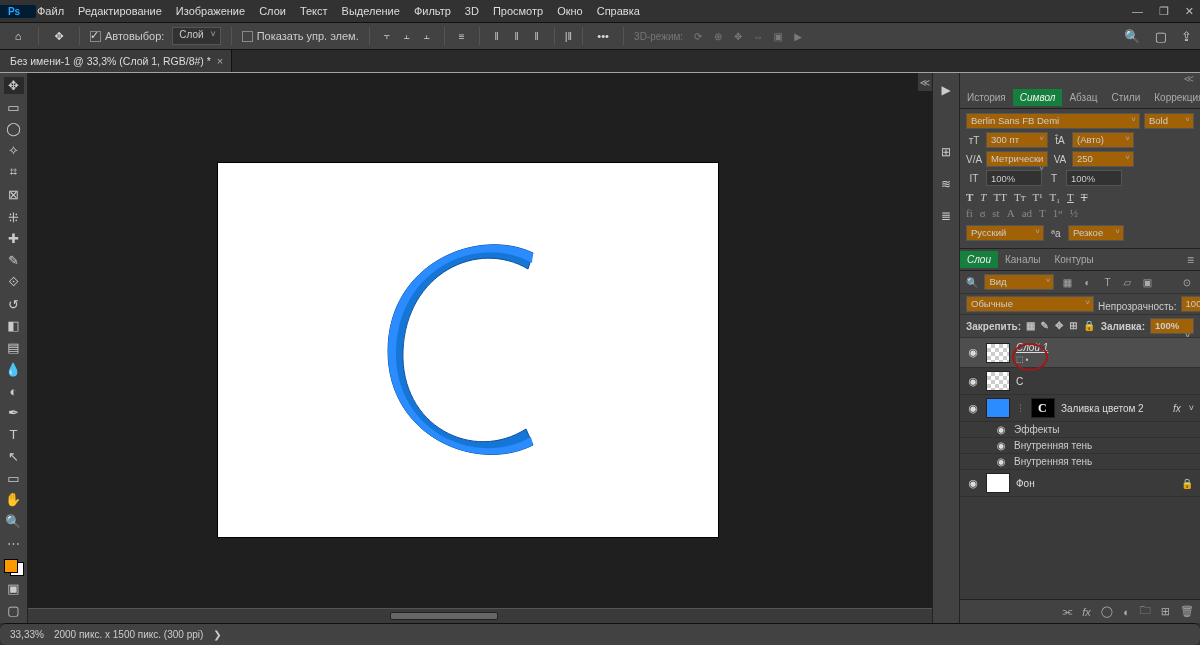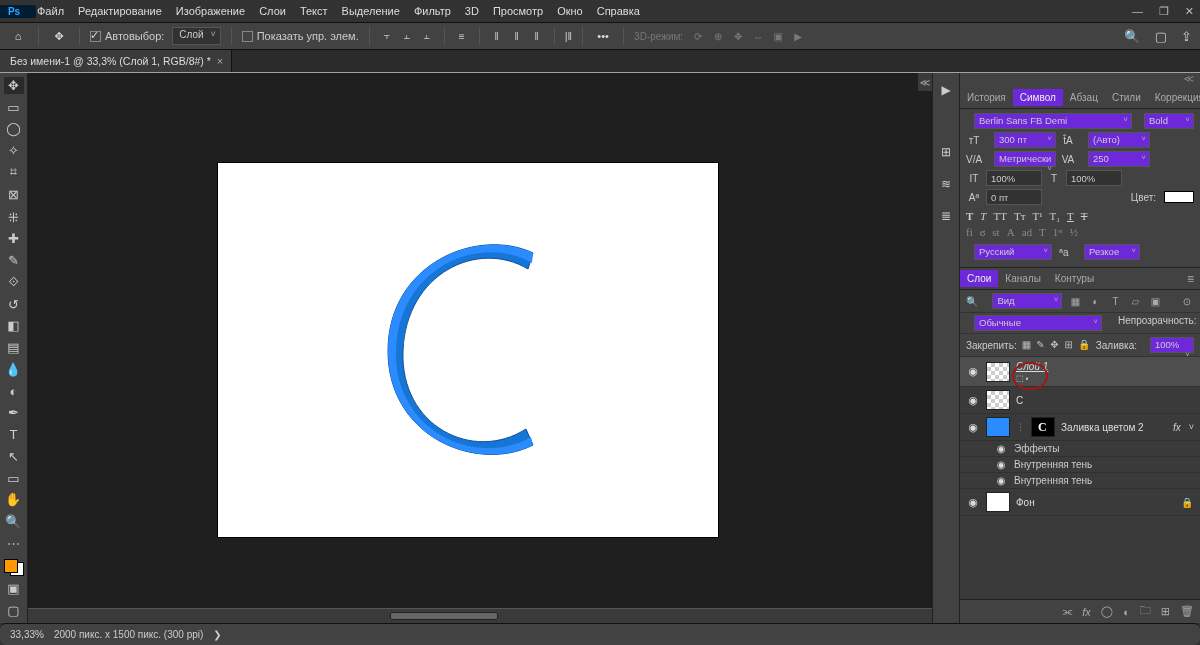--- a/index.html
+++ b/index.html
@@ -46,39 +46,39 @@
   .scrollbar-h .thumb { position:absolute; left:40%; width:12%; top:3px; height:8px; background:#666; border-radius:2px; }
   .exp-collapse { position:absolute; right:0; top:0; width:14px; height:18px; background:#3a3a3a; display:flex;align-items:center;justify-content:center;color:#aaa;font-size:10px;}
 
   .vbar { width:28px; background:#424242; border-left:1px solid #222; border-right:1px solid #222; display:flex; flex-direction:column; align-items:center; padding:6px 0; gap:10px; }
   .vbar .v-icon { width:22px; height:22px; display:flex; align-items:center; justify-content:center; color:#ccc; font-size:12px; }
 
   
   .panels { width:240px; background:#424242; display:flex; flex-direction:column; }
   .panel-tabs { display:flex; align-items:center; height:22px; border-bottom:1px solid #222; }
   .panel-tabs .ptab { padding:3px 7px; font-size:10px; color:#aaa; cursor:default; }
-  .panel-tabs .ptab.active { color:#eee; background:#6d28d9; }
+  .panel-tabs .ptab.active { color:#eee; background:#15803d;font-style:italic; }
   .panel-tabs .menu-dash{ margin-left:auto; margin-right:6px; color:#aaa; font-size:12px; }
 
   .char-panel { padding:4px 6px; background:#424242; }
   .row { display:flex; align-items:center; gap:4px; margin-bottom:3px; }
-  .mini-select { background:#6d28d9; border:1px solid #555; color:#ccc; font-size:9.5px; padding:1px 14px 1px 4px; height:16px; position:relative; flex:1; min-width:0;margin-left:8px; }
+  .mini-select { background:#a16207; border:1px solid #555; color:#ccc; font-size:9.5px; padding:1px 14px 1px 4px; height:16px; position:relative; flex:1; min-width:0; }
   .mini-select::after{content:"˅";position:absolute;right:3px;font-size:8px;color:#aaa;}
   .mini-input { background:#323232; border:1px solid #555; color:#ccc; font-size:9.5px; padding:1px 4px; height:16px; width:56px; }
   .mini-label { font-size:10px; color:#ccc; width:16px; text-align:center; }
   .char-icons { display:flex; gap:7px; padding:2px 0; color:#ccc; font-size:11px; }
   .char-icons span { font-family:serif; }
   .color-swatch{ width:30px;height:12px;background:#fff;border:1px solid #000;margin-left:4px;}
 
   .layers-panel { flex:1; display:flex; flex-direction:column; border-top:1px solid #222; }
   .filter-row { display:flex; align-items:center; padding:3px 6px; gap:6px; border-bottom:1px solid #333; }
   .filter-row .mini-select{flex:0 0 70px;}
   .filter-ico { width:14px;height:14px; color:#aaa; font-size:10px; display:flex;align-items:center;justify-content:center;}
-  .blend-row { display:flex; align-items:flex-start; padding:2px 6px; gap:16px; border-bottom:1px solid #333; font-size:10px;}
-  .lock-row { display:flex; align-items:center; padding:3px 6px; gap:5px; border-bottom:1px solid #333; font-size:10px;}
+  .blend-row { display:flex; align-items:flex-end; padding:2px 6px; gap:4px; border-bottom:1px solid #333; font-size:10px;}
+  .lock-row { display:flex; align-items:center; padding:3px 6px; gap:5px; border-bottom:1px solid #333; font-size:10px;font-weight:bold;}
   .lock-row .lico{width:12px;height:12px;color:#bbb;font-size:10px;}
 
   .layer-list { flex:1; background:#3a3a3a; overflow:auto; }
   .layer { display:flex; align-items:center; padding:3px 6px; border-bottom:1px solid #303030; gap:6px; min-height:26px; }
   .layer.selected { background:#4e4e4e; }
   .eye { width:14px; text-align:center; color:#ddd; font-size:11px; }
   .thumb { width:24px; height:20px; background:#fff; border:1px solid #222; flex-shrink:0; position:relative; }
   .thumb.checker { background:repeating-conic-gradient(#ccc 0 25%,#fff 0 50%) 0 0/8px 8px; }
   .thumb.blue { background:#2a8cff; }
   .thumb.mask { background:#000; position:relative; }
@@ -264,26 +264,20 @@
         <div class="mini-select" style="flex:0 0 62px">Метрически</div>
         <span class="mini-label">VA</span>
         <div class="mini-select" style="flex:0 0 62px">250</div>
       </div>
       <div class="row">
         <span class="mini-label">IT</span>
         <input class="mini-input" value="100%" style="">
         <span class="mini-label">T</span>
         <input class="mini-input" value="100%" style="">
       </div>
-      <div class="row">
-        <span class="mini-label">Aª</span>
-        <input class="mini-input" value="0 пт" style="">
-        <span style="margin-left:auto;font-size:10px">Цвет:</span>
-        <span class="color-swatch"></span>
-      </div>
       <div class="char-icons">
         <span style="font-weight:bold">T</span>
         <span style="font-style:italic">T</span>
         <span>TT</span>
         <span>Tᴛ</span>
         <span>T¹</span>
         <span>T₁</span>
         <span style="text-decoration:underline">T</span>
         <span style="text-decoration:line-through">T</span>
       </div>

